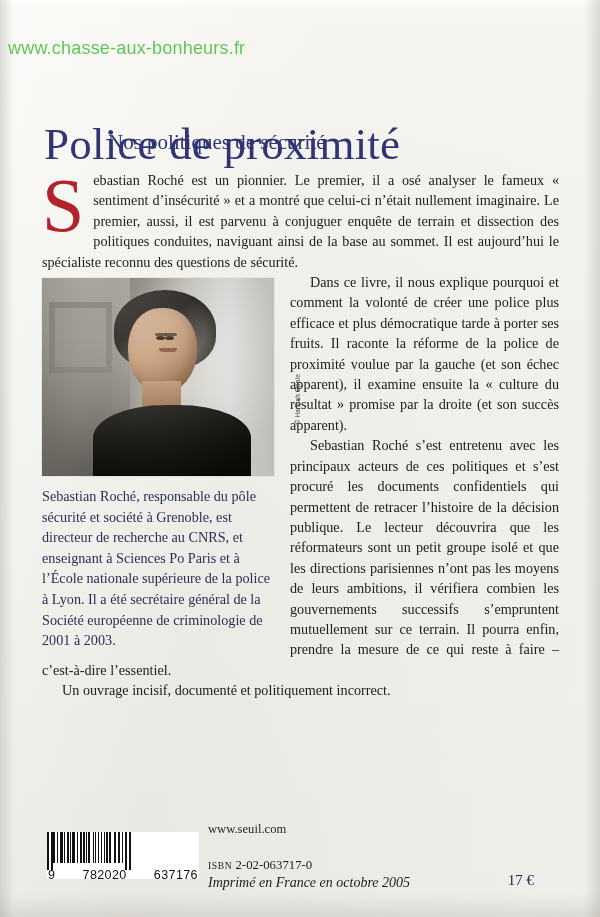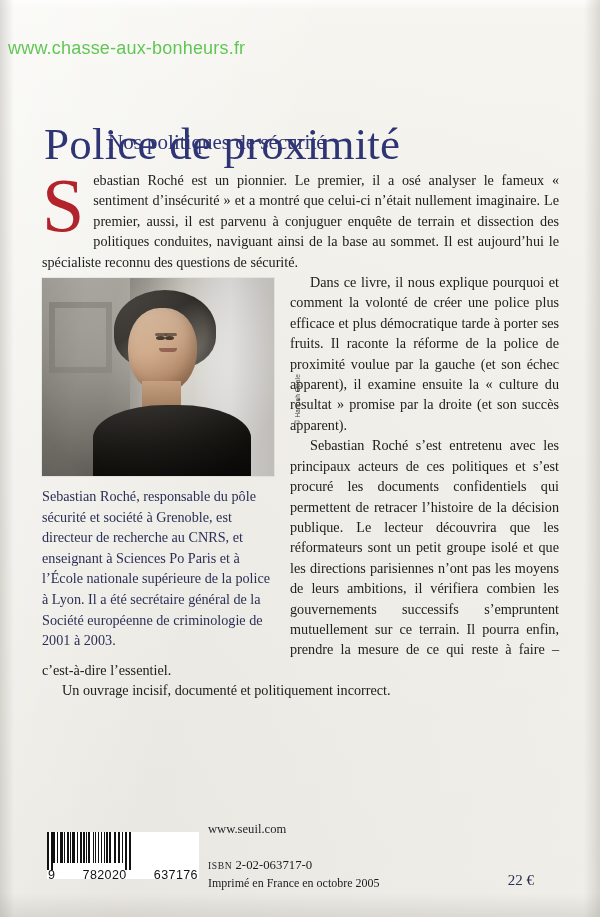--- a/index.html
+++ b/index.html
@@ -207,21 +207,21 @@
     position:absolute;left:208px;bottom:80px;
     font-size:12.6px;color:#26262a;
   }
   .isbn{
     position:absolute;left:208px;bottom:44px;
     font-size:12.8px;color:#1c1c20;
   }
   .isbn .lbl{font-size:9.6px;letter-spacing:.6px;}
   .printed{
     position:absolute;left:208px;bottom:26px;
-    font-size:12px;color:#1c1c20;
+    font-size:14px;color:#1c1c20;font-style:italic;
   }
   .price{
     position:absolute;right:66px;bottom:28px;
     font-size:15px;color:#2b2f55;
   }
 </style>
 </head>
 <body>
 
 <div class="cover">
@@ -335,16 +335,16 @@
 
     <div class="imprint">www.seuil.com</div>
 
     <div class="isbn">
       <span class="lbl">ISBN</span>
       <span>2-02-063717-0</span>
     </div>
 
     <div class="printed">Imprimé en France en octobre 2005</div>
 
-    <div class="price">22 €</div>
+    <div class="price">17 €</div>
   </div>
 
 </div>
 
 </body></html>

